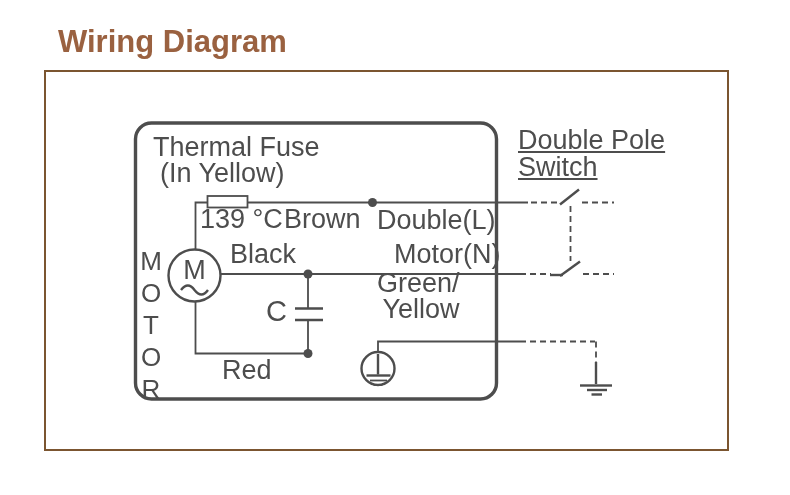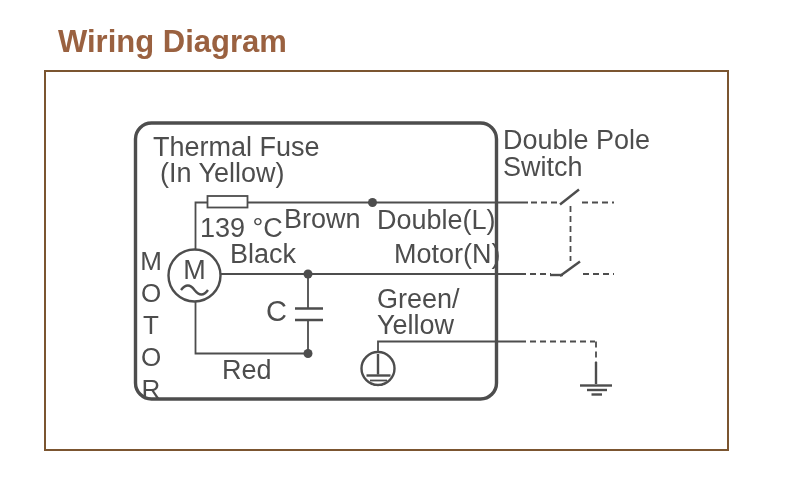--- a/index.html
+++ b/index.html
@@ -90,24 +90,24 @@
   <g>
     <path d="M596 362 L596 384" class="ink med"></path>
     <path d="M580 385.5 L612 385.5" class="ink med"></path>
     <path d="M587 390 L607 390" class="ink med"></path>
     <path d="M591.5 394.5 L602 394.5" class="ink med"></path>
   </g>
 </svg>
 
 <div class="lbl" style="left:153px;top:134px;">Thermal Fuse</div>
 <div class="lbl" style="left:160px;top:160px;">(In Yellow)</div>
-<div class="lbl" style="left:200px;top:206px;margin-top:9px;">139 °C</div>
+<div class="lbl" style="left:200px;top:206px;">139 °C</div>
 <div class="lbl" style="left:284px;top:206px;">Brown</div>
 <div class="lbl" style="left:377px;top:207px;">Double(L)</div>
 <div class="lbl" style="left:230px;top:241px;">Black</div>
 <div class="lbl" style="left:394px;top:241px;">Motor(N)</div>
 <div class="lbl vert" style="left:138px;top:246px;">MOTOR</div>
 <div class="lbl" style="left:266px;top:298px;font-size:29px;">C</div>
 <div class="lbl" style="left:222px;top:357px;">Red</div>
-<div class="lbl" style="left:377px;top:286px;">Green/
+<div class="lbl" style="left:377px;top:270px;text-align:right;">Green/
 Yellow</div>
-<div class="lbl" style="left:503px;top:127px;line-height:27px;">Double Pole
+<div class="lbl" style="left:518px;top:127px;line-height:27px;text-decoration:underline;">Double Pole
 Switch</div>
 
 </body></html>

